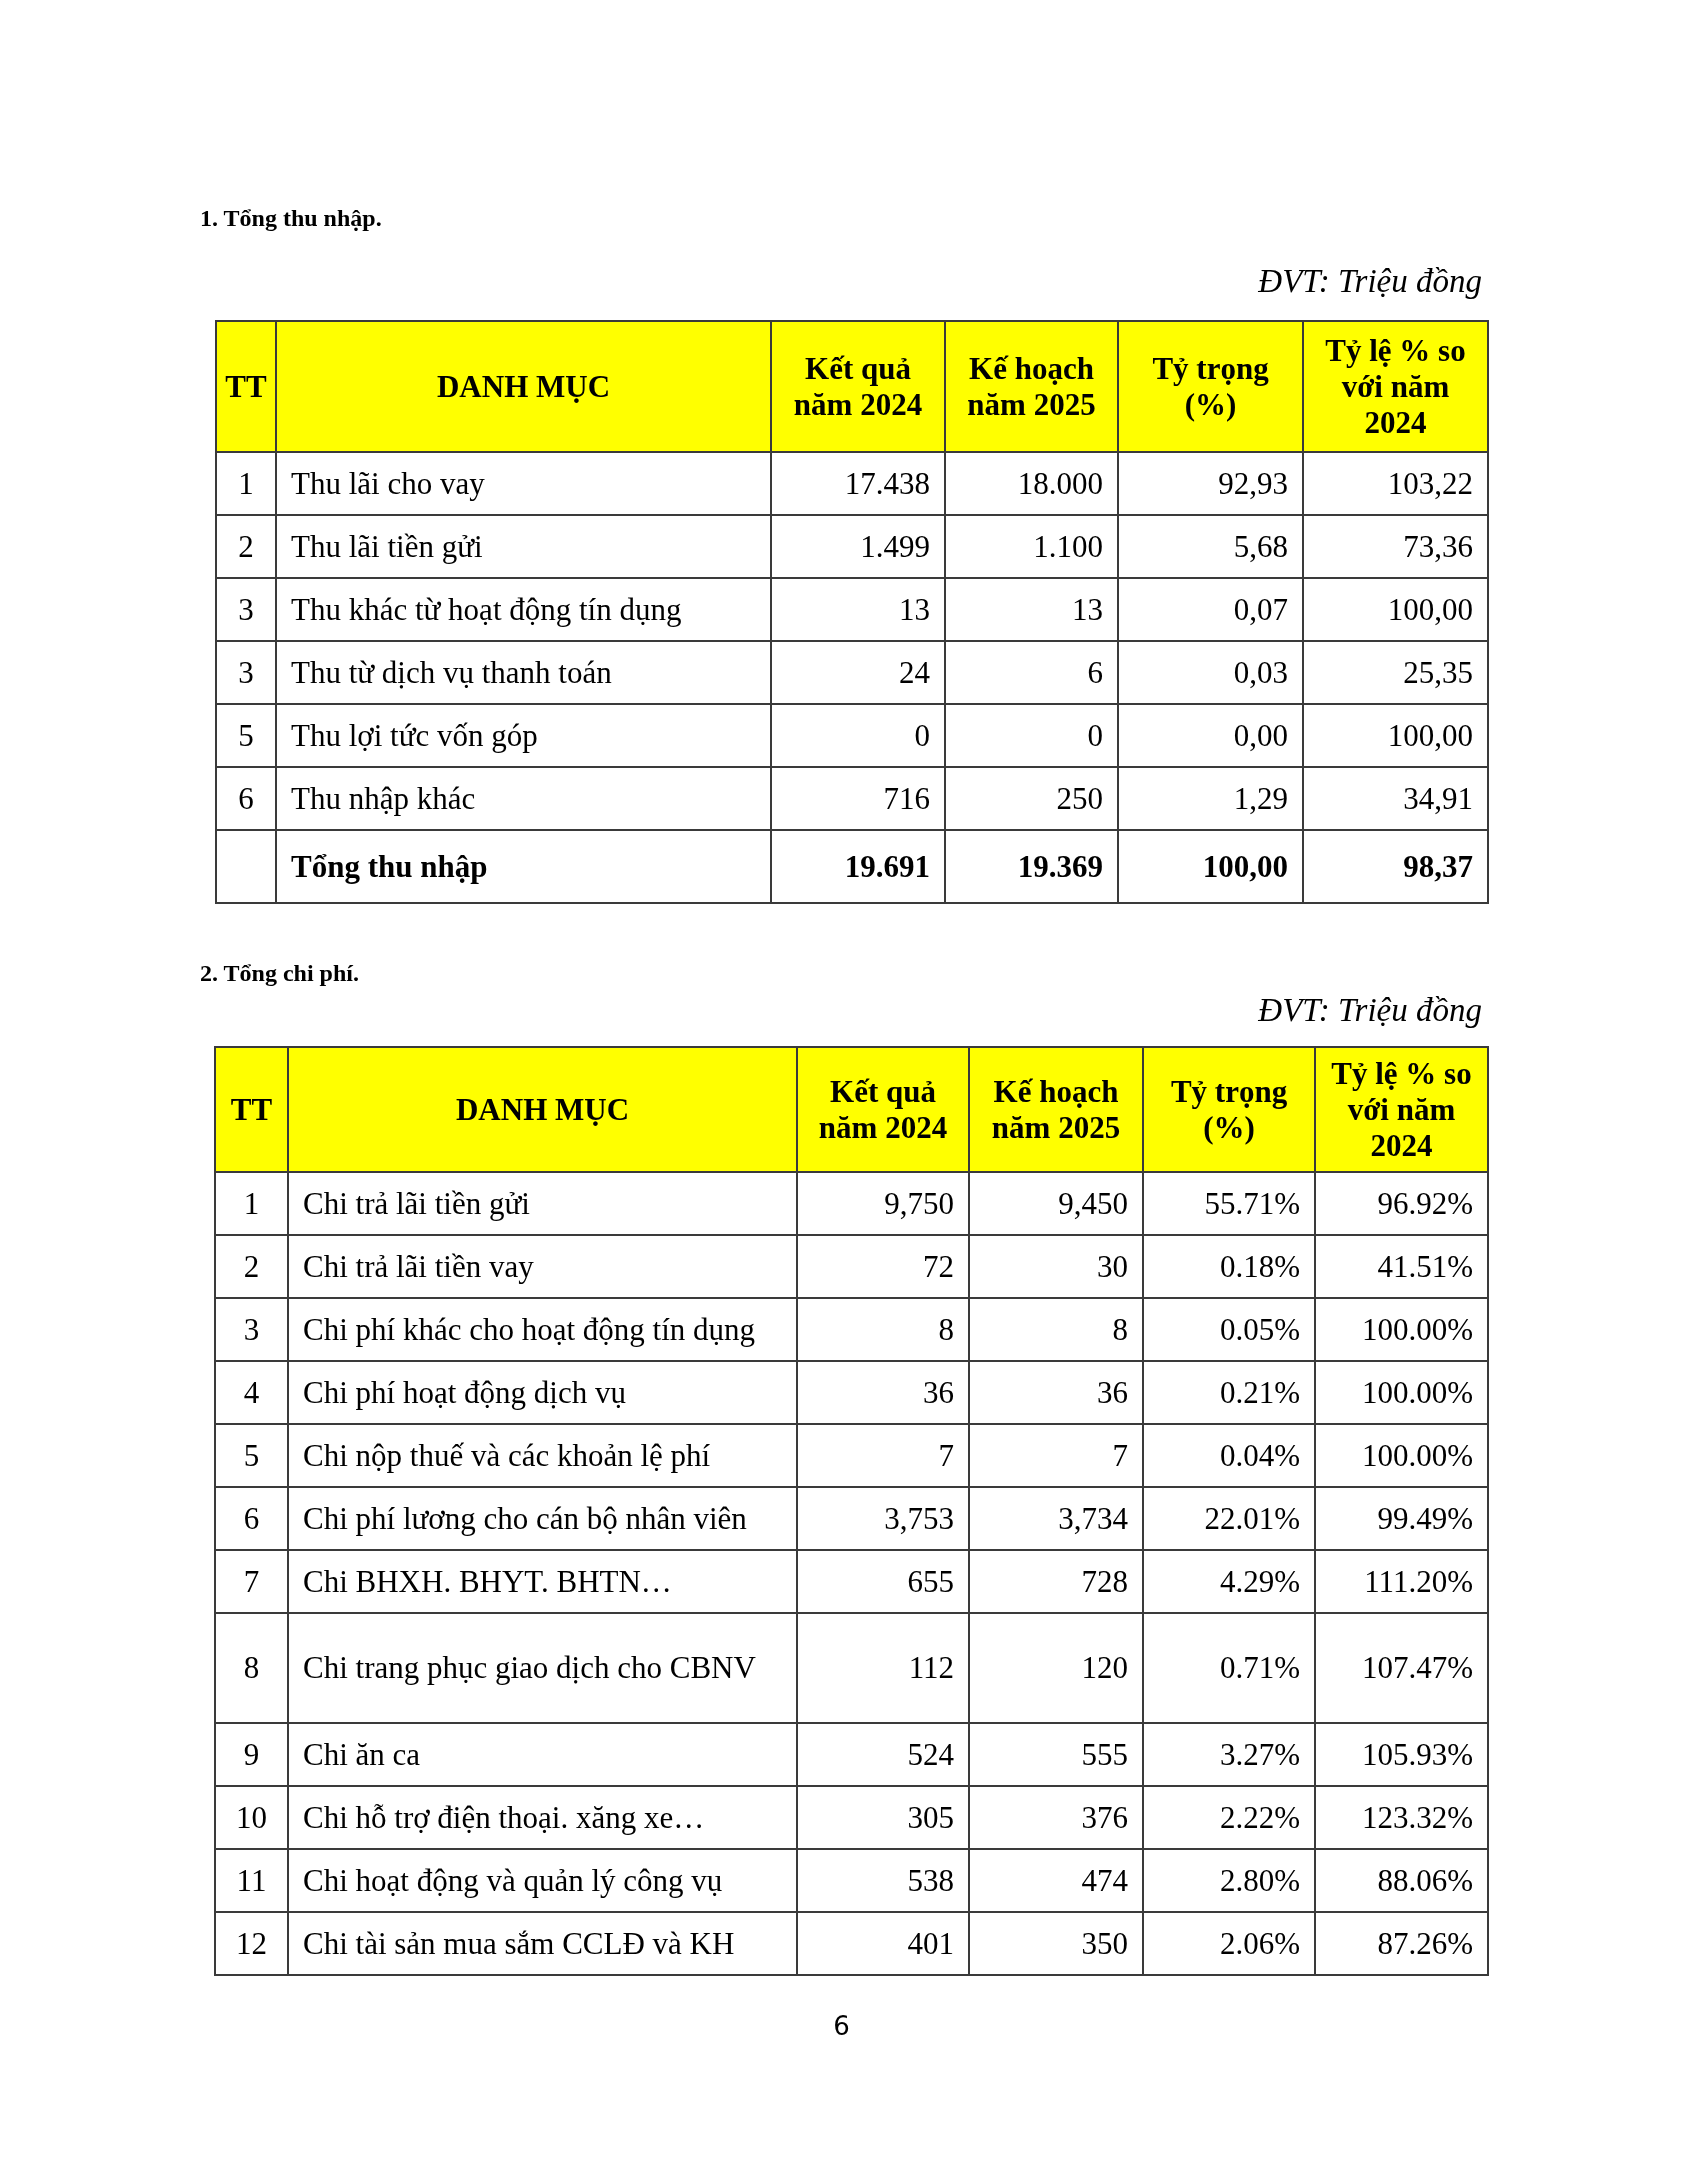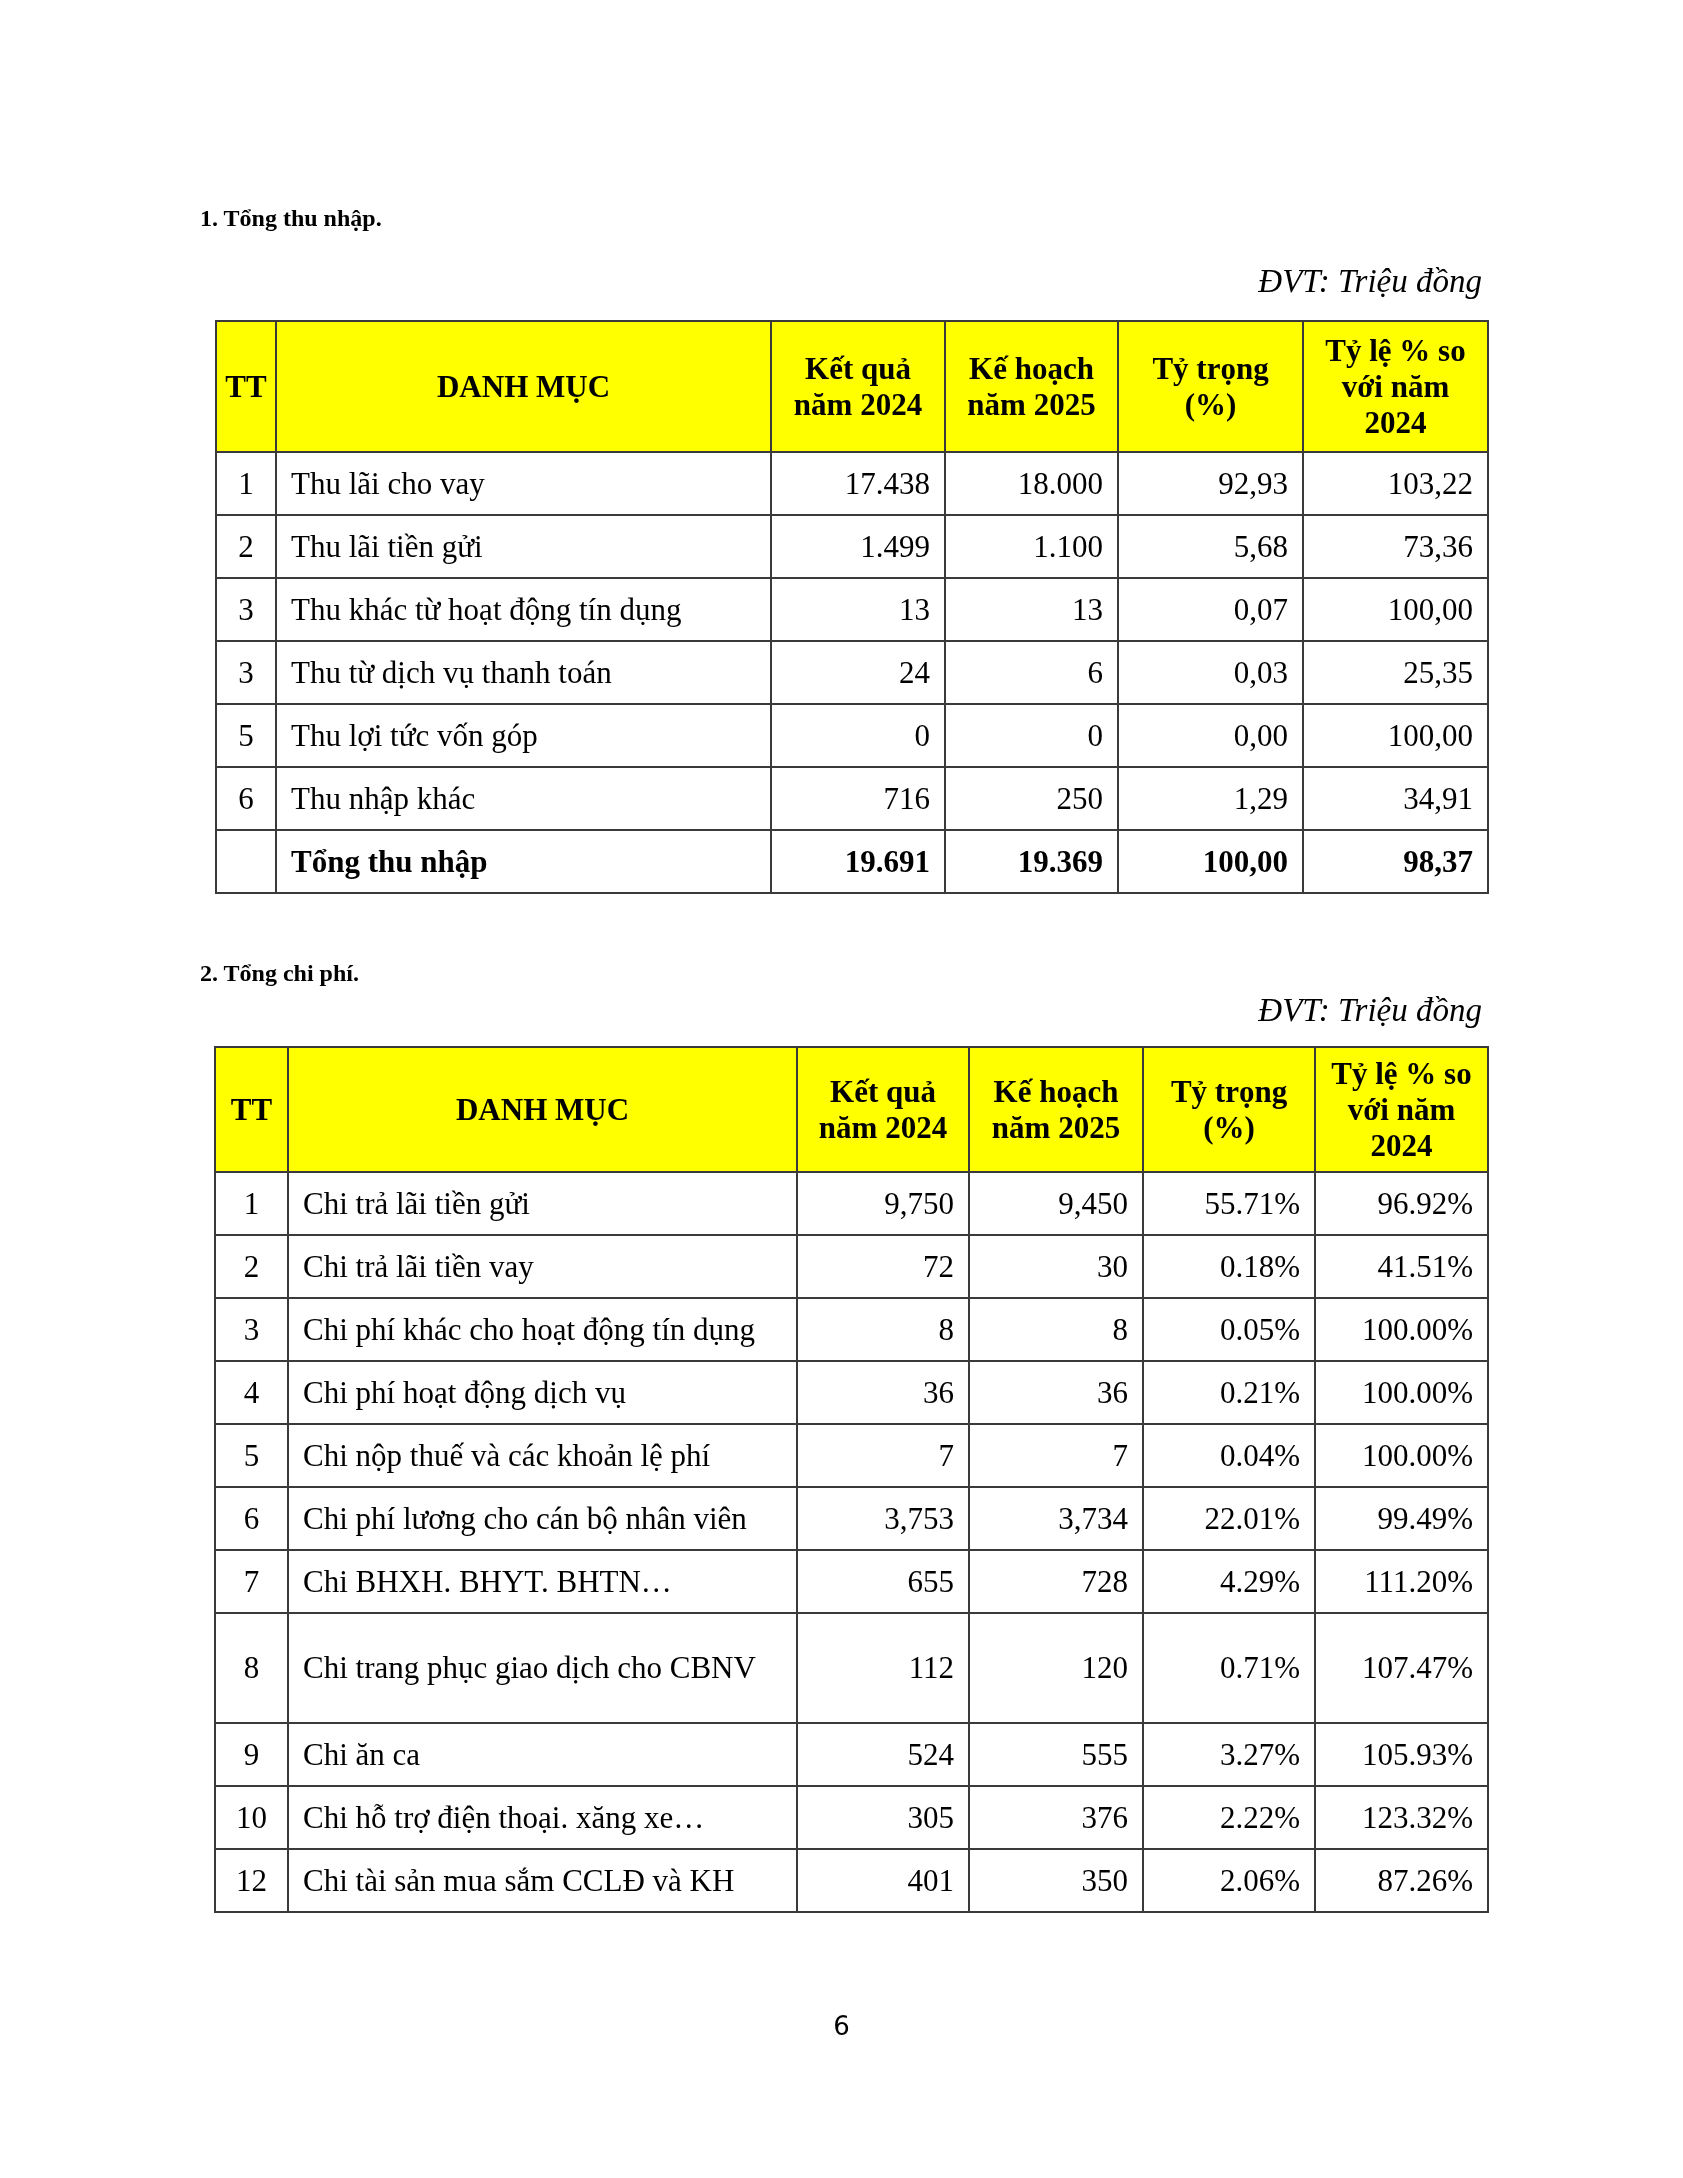--- a/index.html
+++ b/index.html
@@ -103,21 +103,21 @@
         <td class="num">100,00</td>
       </tr>
       <tr style="height: 63px;">
         <td class="tt">6</td>
         <td class="name">Thu nhập khác</td>
         <td class="num">716</td>
         <td class="num">250</td>
         <td class="num">1,29</td>
         <td class="num">34,91</td>
       </tr>
-      <tr class="total" style="height: 63px;">
+      <tr class="total" style="height: 73px;">
         <td class="tt"></td>
         <td class="name">Tổng thu nhập</td>
         <td class="num">19.691</td>
         <td class="num">19.369</td>
         <td class="num">100,00</td>
         <td class="num">98,37</td>
       </tr>
     </tbody>
 </table>
 
@@ -218,20 +218,28 @@
       </tr>
       <tr style="height: 63px;">
         <td class="tt">10</td>
         <td class="name">Chi hỗ trợ điện thoại. xăng xe…</td>
         <td class="num">305</td>
         <td class="num">376</td>
         <td class="num">2.22%</td>
         <td class="num">123.32%</td>
       </tr>
       <tr style="height: 63px;">
+        <td class="tt">11</td>
+        <td class="name">Chi hoạt động và quản lý công vụ</td>
+        <td class="num">538</td>
+        <td class="num">474</td>
+        <td class="num">2.80%</td>
+        <td class="num">88.06%</td>
+      </tr>
+      <tr style="height: 63px;">
         <td class="tt">12</td>
         <td class="name">Chi tài sản mua sắm CCLĐ và KH</td>
         <td class="num">401</td>
         <td class="num">350</td>
         <td class="num">2.06%</td>
         <td class="num">87.26%</td>
       </tr>
     </tbody>
 </table>
 

